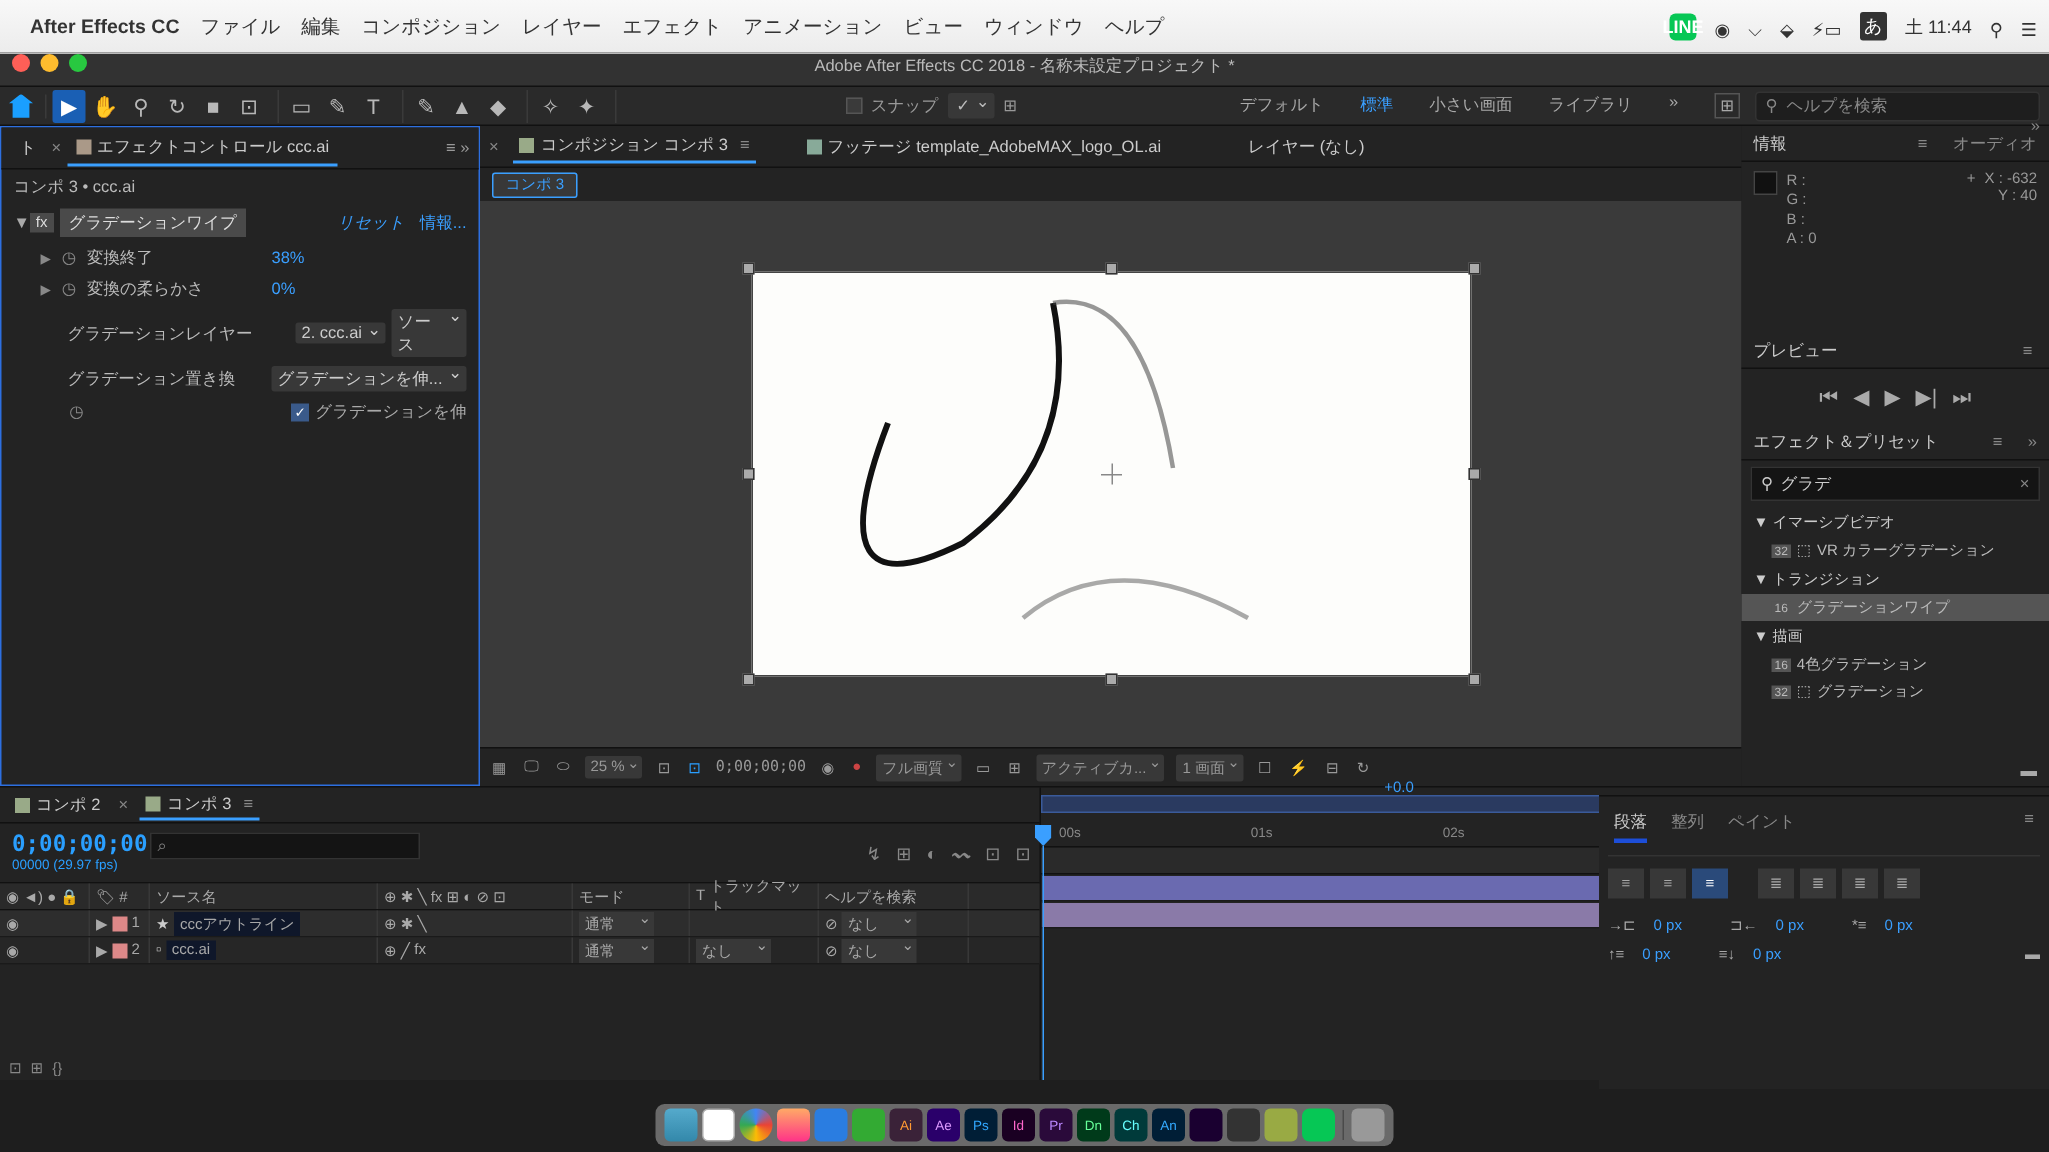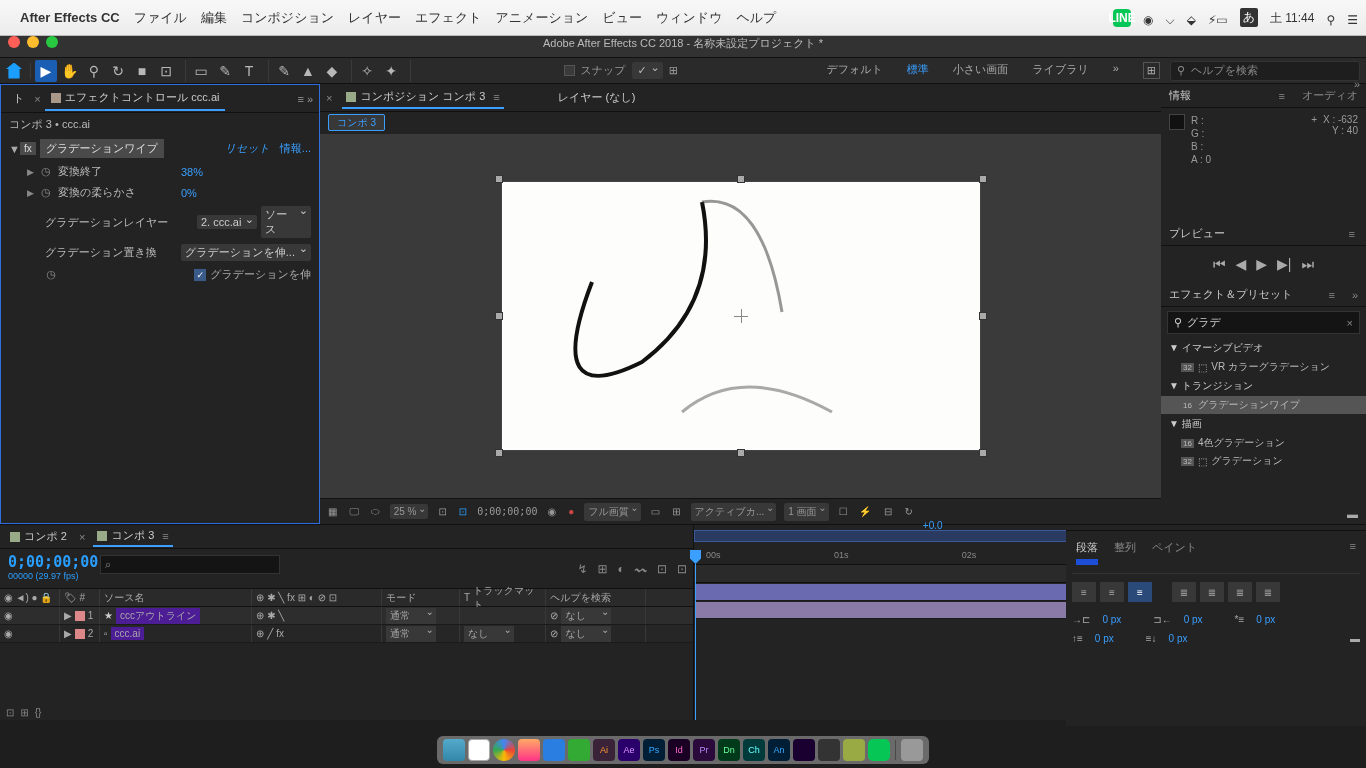--- a/index.html
+++ b/index.html
@@ -114,39 +114,39 @@
 .tl-tc .big { color:#2a9fff; font-family:monospace; font-size:15px; font-weight:600; }
 .tl-tc .sm { color:#2a9fff; font-size:9px; }
 .tl-search { flex:1; display:flex; align-items:flex-start; padding-top:6px; }
 .tl-search .fld { background:#141414; border:1px solid #333; width:180px; padding:2px 4px; color:#888; }
 .tl-icons { width:180px; display:flex; align-items:center; justify-content:flex-end; gap:10px; padding-right:6px; color:#888; font-size:12px; }
 .tl-cols { height:18px; background:#2a2a2a; display:flex; align-items:center; font-size:10px; border-bottom:1px solid #111; }
 .tl-cols .c { padding:0 4px; border-right:1px solid #383838; display:flex; align-items:center; gap:3px; height:100%; }
 .layer-row { height:18px; display:flex; align-items:center; font-size:10px; border-bottom:1px solid #1a1a1a; background:#2d2d2d; }
 .layer-row.dk { background:#262626; }
 .layer-row .c { padding:0 4px; display:flex; align-items:center; gap:3px; height:100%; border-right:1px solid #383838; }
-.layer-row .sel-name { background:#4c1d95; padding:1px 4px; }
+.layer-row .sel-name { background:#0f172a; padding:1px 4px; }
 .layer-row .dd { background:#383838; padding:1px 10px 1px 4px; position:relative; min-width:50px; }
 .layer-row .dd::after{content:"⌄";position:absolute;right:2px;top:-2px;}
 .tl-right { flex:1; display:flex; flex-direction:column; position:relative; }
 .ruler { height:40px; border-bottom:1px solid #111; display:flex; align-items: flex-end; padding-bottom:4px; position:relative; }
 .ruler .wa { position:absolute; left:0; right:6px; bottom:22px; height:12px; background:#2a3a60; border:1px solid #3a5a9a; }
 .ruler .marks { font-size:9px; color:#888; display:flex; width:100%; padding:0 6px 0 12px; justify-content:space-between; }
 .cti { position:absolute; left:1px; top:39px; bottom:0; width:1px; background:#3a9fff; }
 .cti::before { content:""; position:absolute; top:-14px; left:-5px; width:11px; height:14px; background:#3a9fff; clip-path:polygon(0 0,100% 0,100% 60%,50% 100%,0 60%); }
 .track-area { flex:1; position:relative; }
 .trk { height:18px; border-bottom:1px solid #1a1a1a; position:relative; }
 .bar1 { position:absolute; left:1px; right:6px; top:1px; height:16px; background:#6a6ab0; }
 .bar2 { position:absolute; left:1px; right:6px; top:1px; height:16px; background:#8a7aa8; }
 .marker-right { position:absolute; right:0; top:40px; bottom:0; width:14px; background:#2a2a2a; }
 .tl-footer { height:16px; display:flex; align-items:center; gap:6px; padding:0 6px; font-size:10px; color:#888; }
 
 .para-panel { width:300px; background:#232323; border-top:1px solid #111; position:absolute; right:0; top:530px; height:196px; padding:6px; }
 .para-panel .tabs { display:flex; gap:16px; font-size:11px; color:#888; padding:3px 4px 8px; border-bottom:1px solid #333; }
-.para-panel .tabs .act { color:#ccc; border-bottom:6px solid #1d4ed8; padding-bottom:4px; }
+.para-panel .tabs .act { color:#ccc; border-bottom:3px solid #1d4ed8; padding-bottom:4px; }
 .align-row { display:flex; gap:4px; padding:8px 0; }
 .abox { width:24px; height:20px; background:#383838; display:flex; align-items:center; justify-content:center; color:#aaa; font-size:10px; }
 .abox.act { color:#fff; background:#2a4a7a; }
 .num-row { display:flex; gap:12px; padding:4px 0; font-size:10px; align-items:center; }
 .num-row .nv { color:#3a9fff; }
 
 
 .dock { position:absolute; bottom:4px; left:50%; transform:translateX(-50%); height:28px; background:rgba(220,220,220,0.4); border-radius:6px; display:flex; align-items:center; padding:0 6px; gap:3px; }
 .dock .di { width:22px; height:22px; border-radius:4px; }
 .dock .sep { width:1px; height:20px; background:rgba(0,0,0,0.3); margin:0 2px; }
@@ -286,20 +286,24 @@
   </div>
 
   <div class="comp-panel">
     <div class="comp-tabs">
       <span style="color:#888;">×</span>
       <span class="tab active">
         <span class="sq"></span>
         <span>コンポジション コンポ 3</span> 
           <span style="color:#888;margin-left:4px;">≡</span>
       </span>
+      <span class="tab" style="margin-left:20px;">
+        <span class="sq" style="background:#8a9;"></span>
+        <span>フッテージ template_AdobeMAX_logo_OL.ai</span>
+      </span>
       <span class="tab" style="margin-left:40px;">
         <span>レイヤー (なし)</span>
       </span>
     </div>
     <div class="crumb"><span>コンポ 3</span></div>
     <div class="viewer">
       <div class="canvas-wrap">
         <div class="canvas">
           <svg width="480" height="270" viewBox="0 0 480 270">
             <path d="M 90 100 Q 40 230 140 180 Q 220 120 200 20" fill="none" stroke="#111" stroke-width="4"></path>

